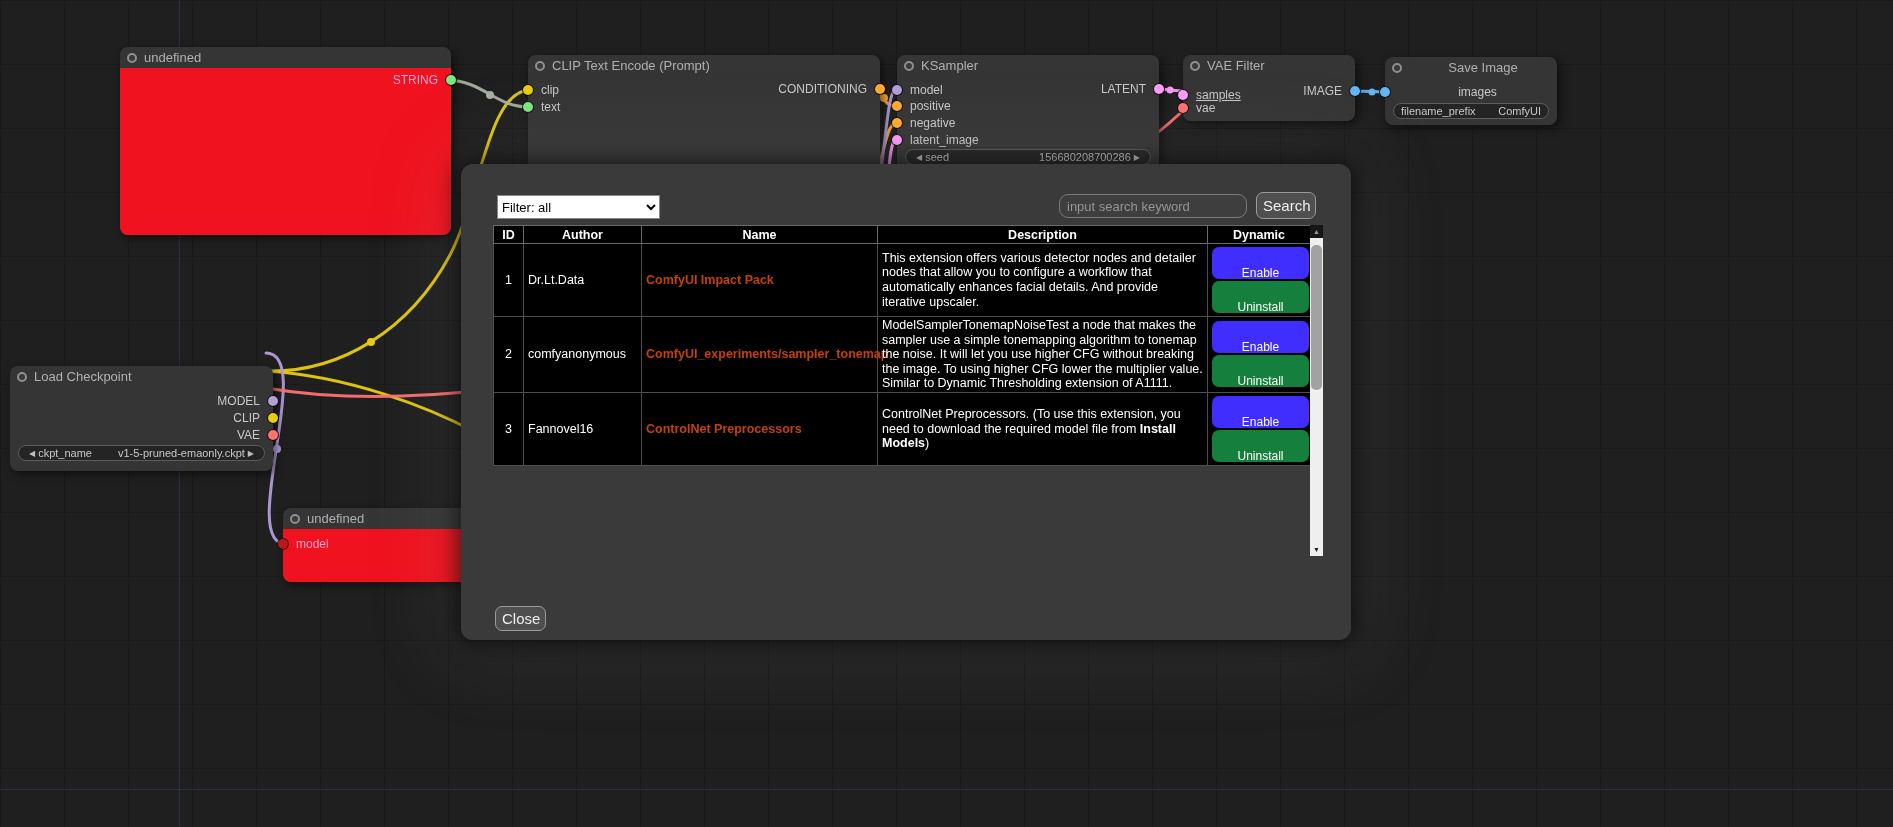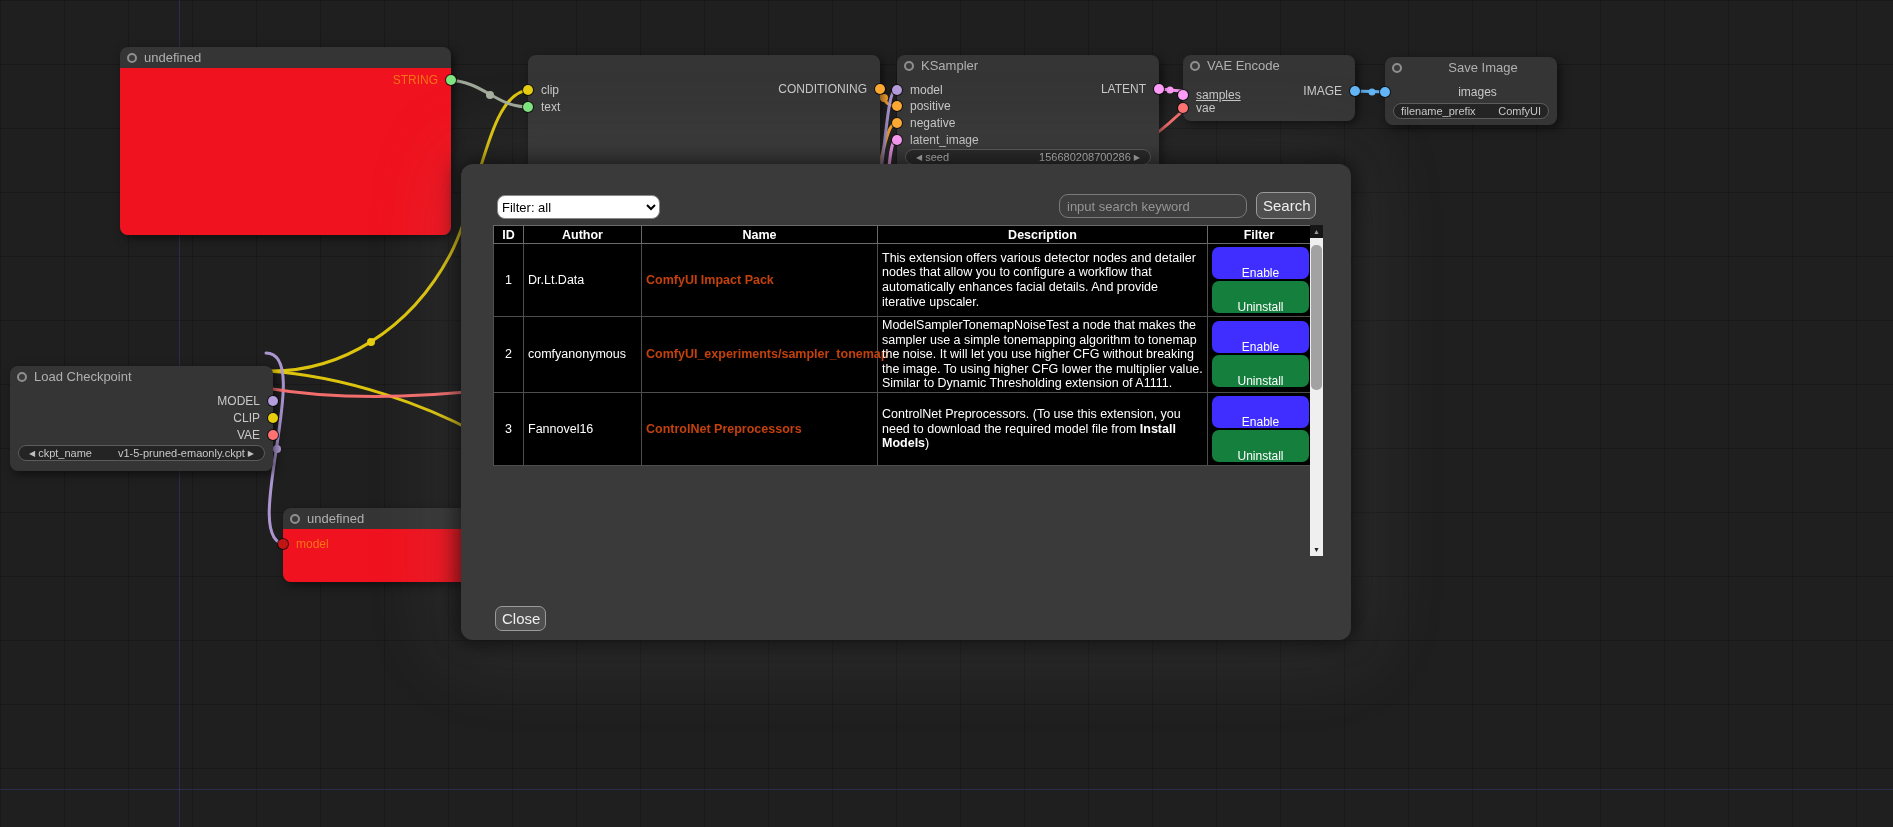--- a/index.html
+++ b/index.html
@@ -23,36 +23,36 @@
          white-space:nowrap;overflow:hidden;}
   .ndot{position:absolute;left:7px;top:6px;width:10px;height:10px;border-radius:50%;
         background:#3a3a3a;border:2px solid #8f8f8f;box-sizing:border-box;}
   .nred{position:absolute;left:0;right:0;top:21px;bottom:0;background:#f0121e;
         border-radius:0 0 8px 8px;}
   .port{position:absolute;left:0;right:0;height:16px;line-height:16px;font-size:12px;color:#c8c8c8;}
   .port .dot{position:absolute;top:3px;width:10px;height:10px;border-radius:50%;
              box-shadow:0 0 0 1px rgba(10,10,10,.8);}
   .port.in .dot{left:-5px;} .port.in .lbl{margin-left:13px;}
   .port.out{text-align:right;} .port.out .dot{right:-5px;} .port.out .lbl{margin-right:13px;}
-  .lbl.dark{color:#f97316;}
+  .lbl.dark{color:#f9a8d4;}
   .pc-purple{background:#b39ddb}.pc-yellow{background:#e7cd0e}.pc-green{background:#7ee67e}
   .pc-orange{background:#ffa931}.pc-pink{background:#ff9cf9}.pc-salmon{background:#ff7272}
   .pc-blue{background:#64b5f6}.pc-red{background:#c01515}
   .widget{position:absolute;left:8px;right:8px;height:16px;background:#242424;
           border:1px solid #5c5c5c;border-radius:9px;display:flex;align-items:center;
           justify-content:space-between;padding:0 7px;font-size:11px;color:#c8c8c8;
           box-sizing:border-box;white-space:nowrap;}
   .widget .arrow{font-size:8px;color:#bdbdbd;margin:0 3px;}
   .widget .grp{display:flex;align-items:center;}
   
   .modal{position:absolute;left:461px;top:164px;width:890px;height:476px;z-index:10;
          background:#3a3a3a;border-radius:12px;
          box-shadow:0 0 22px 4px rgba(0,0,0,.6),0 0 80px 18px rgba(140,140,140,.15);}
   .filter-select{position:absolute;left:36px;top:31px;width:163px;height:24px;
-         background:#ffffff;color:#000;font-size:13px;border:1px solid #888;border-radius:8px;
+         background:#ffffff;color:#000;font-size:13px;border:1px solid #888;border-radius:0;
          font-family:"Liberation Sans",sans-serif;}
   .search-input{position:absolute;left:598px;top:30px;width:188px;height:24px;box-sizing:border-box;
          background:#3e3e3e;border:1px solid #7a7a7a;border-radius:9px;color:#ddd;
          font-size:13px;padding:0 7px;font-family:"Liberation Sans",sans-serif;}
   .search-input::placeholder{color:#959595;}
   .ui-btn{background:#4f4f4f;border:1px solid #9a9a9a;border-radius:7px;color:#eee;
          font-size:14px;font-family:"Liberation Sans",sans-serif;cursor:pointer;}
   .search-btn{position:absolute;left:795px;top:28px;width:60px;height:27px;font-size:15px;}
   .close-btn{position:absolute;left:34px;top:442px;width:51px;height:25px;font-size:15px;}
   table.ext{position:absolute;left:32px;top:61px;width:817px;border-collapse:collapse;
@@ -111,20 +111,24 @@
     <span>undefined</span>
   </div>
   <div class="nred"></div>
   <div class="port out" style="top:25px;">
     <span class="lbl dark">STRING</span>
     <span class="dot pc-green"></span>
   </div>
 </div>
 
 <div class="node" style="left:528px;top:55px;width:352px;height:180px;">
+  <div class="nhead">
+    <span class="ndot"></span>
+    <span>CLIP Text Encode (Prompt)</span>
+  </div>
   <div class="port in" style="top:27px;">
     <span class="dot pc-yellow"></span>
     <span class="lbl">clip</span>
   </div>
   <div class="port in" style="top:44px;">
     <span class="dot pc-green"></span>
     <span class="lbl">text</span>
   </div>
   <div class="port out" style="top:26px;">
     <span class="lbl">CONDITIONING</span>
@@ -165,21 +169,21 @@
     <span class="grp">
         <span>156680208700286</span>
       <span class="arrow">▶</span>
       </span>
   </div>
 </div>
 
 <div class="node" style="left:1183px;top:55px;width:172px;height:66px;">
   <div class="nhead">
     <span class="ndot"></span>
-    <span>VAE Encode</span>
+    <span>VAE Filter</span>
   </div>
   <div class="port in" style="top:32px;text-decoration:underline;">
     <span class="dot pc-pink"></span>
     <span class="lbl">samples</span>
   </div>
   <div class="port in" style="top:45px;">
     <span class="dot pc-salmon"></span>
     <span class="lbl">vae</span>
   </div>
   <div class="port out" style="top:28px;">
@@ -258,21 +262,21 @@
         <col style="width:236px">
       <col style="width:330px">
         <col style="width:103px">
     </colgroup>
     <thead>
       <tr>
         <th>ID</th>
         <th>Author</th>
         <th>Name</th>
         <th>Description</th>
-        <th>Filter</th>
+        <th>Dynamic</th>
       </tr>
     </thead>
     <tbody>
       <tr style="height:70px;">
         <td class="c-id">1</td>
         <td>Dr.Lt.Data</td>
         <td><a class="ext-link">ComfyUI Impact Pack</a></td>
         <td><span>This extension offers various detector nodes and detailer nodes that allow you to configure a workflow that automatically enhances facial details. And provide iterative upscaler.</span><b></b><span></span></td>
         <td>
           <button class="inst-btn b-enable">Enable</button>

